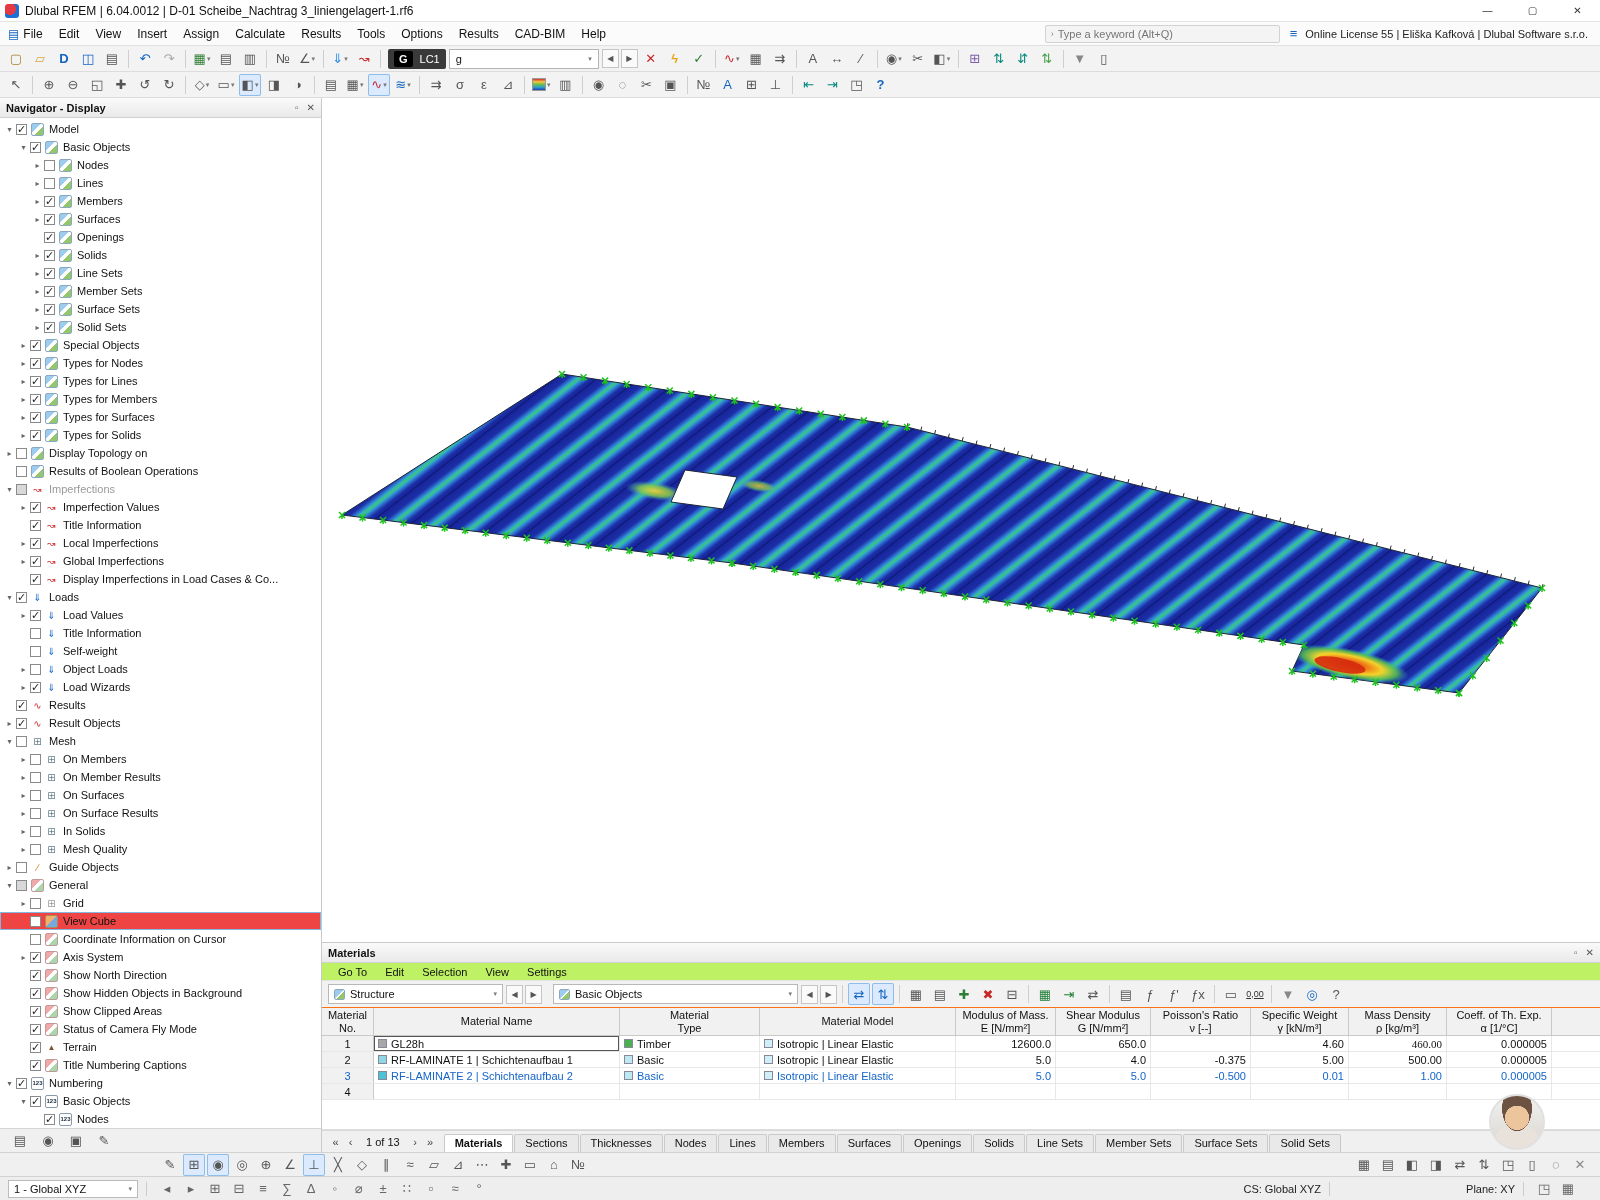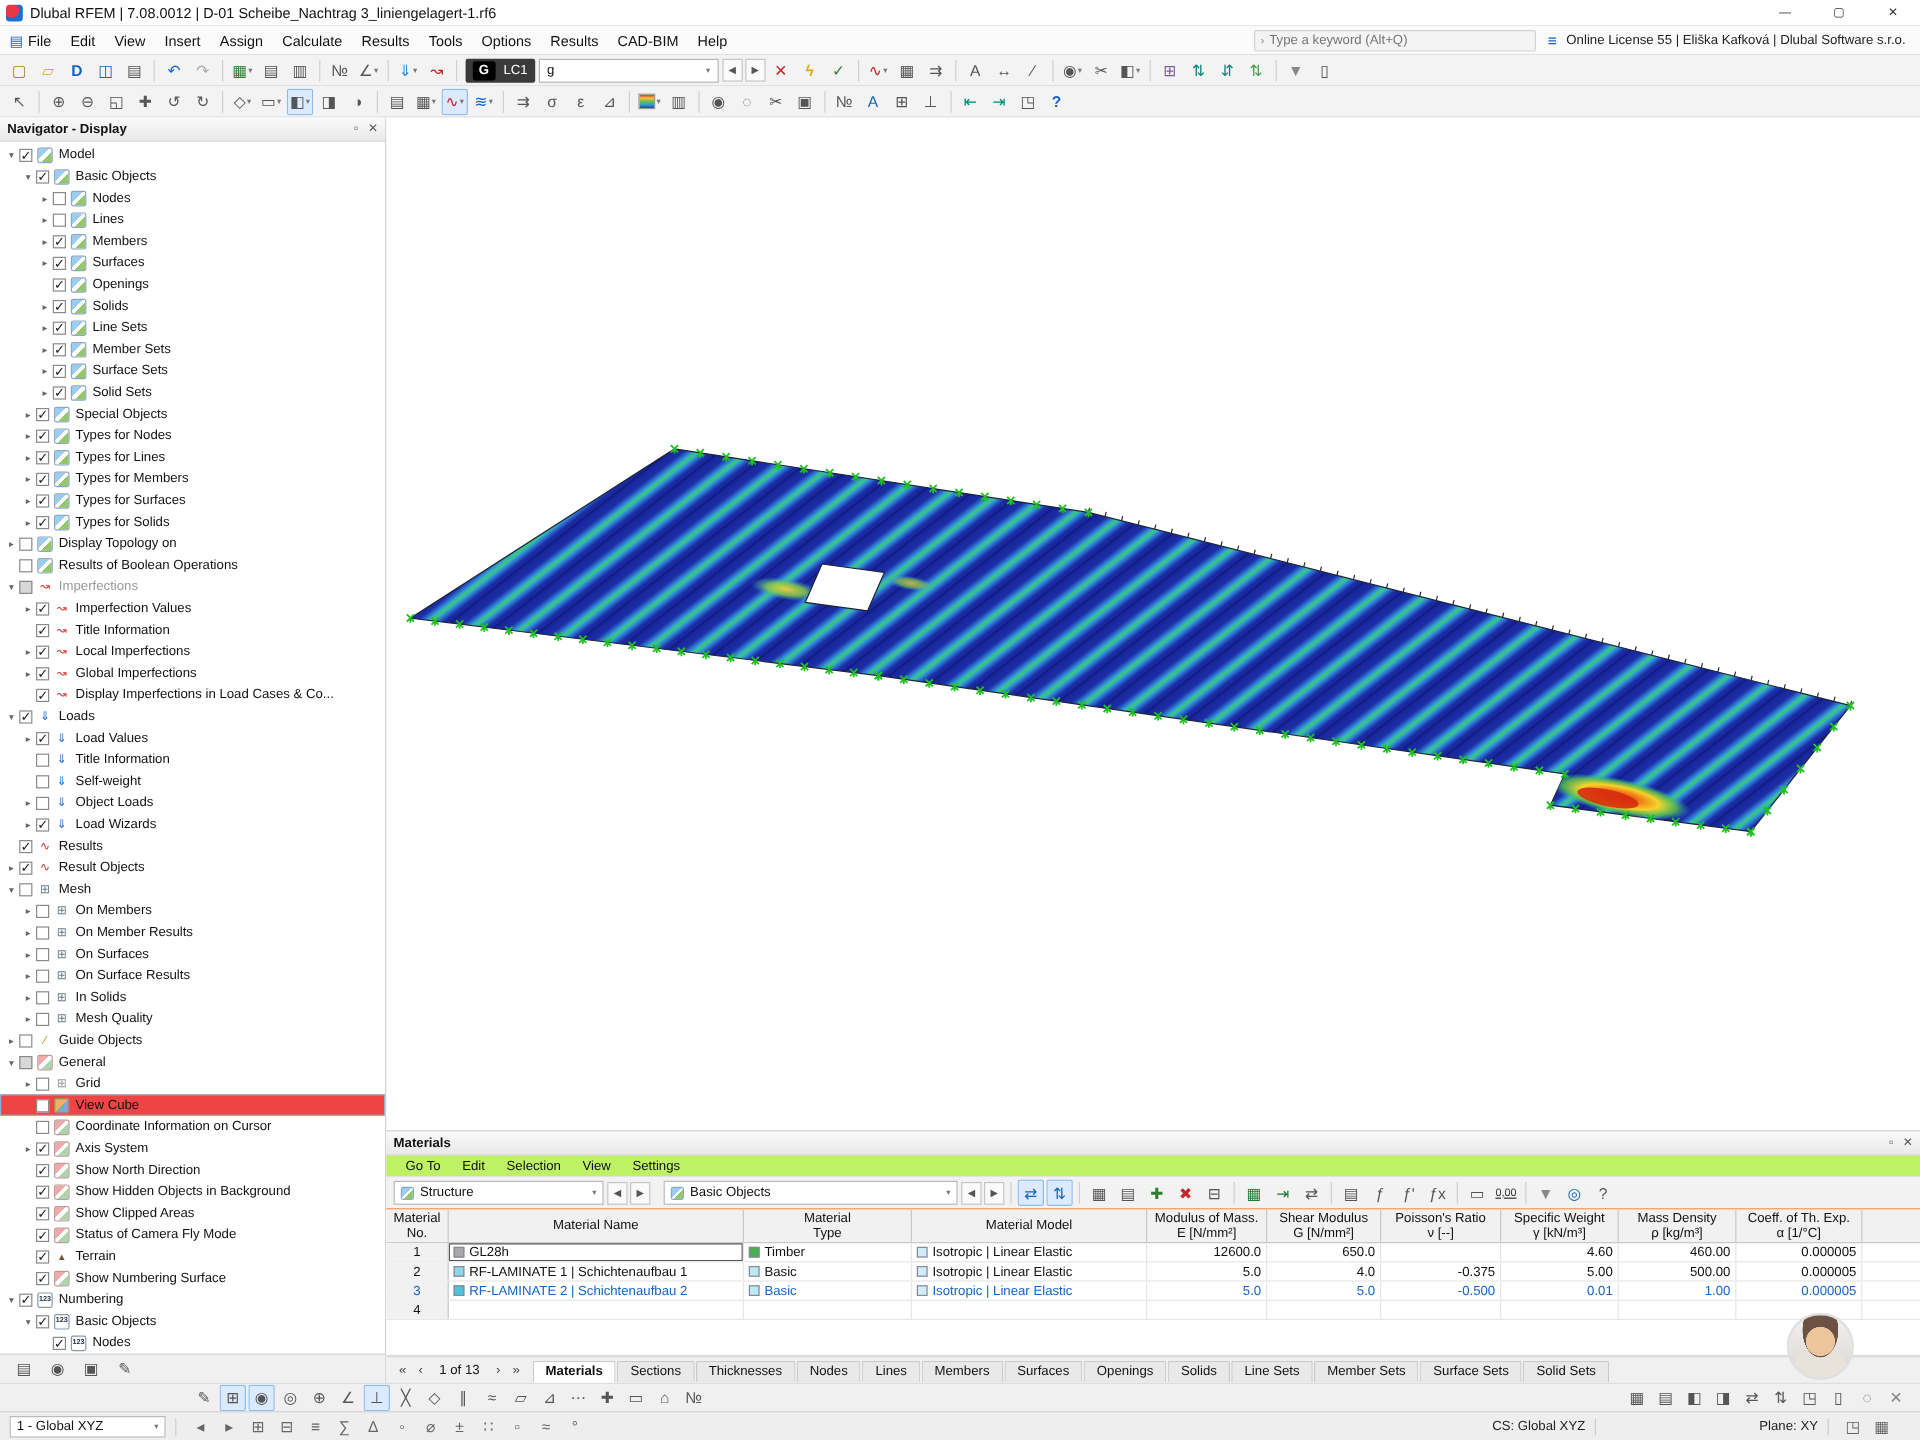--- a/index.html
+++ b/index.html
@@ -108,21 +108,21 @@
   #cs-combo .dd{margin-left:auto}
   .sb-sep{width:1px;height:14px;background:#ccc}
   .sb-label{color:#222;white-space:nowrap}
   .spacer{flex:1}
 </style>
 </head>
 <body>
 
 <div id="titlebar">
   <span id="app-logo"></span>
-  <span id="title-text">Dlubal RFEM | 7.08.0012 | D-01 Scheibe_Nachtrag 3_liniengelagert-1.rf6</span>
+  <span id="title-text">Dlubal RFEM | 6.04.0012 | D-01 Scheibe_Nachtrag 3_liniengelagert-1.rf6</span>
   <div id="win-controls">
     <span class="win-btn">—</span>
     <span class="win-btn">▢</span>
     <span class="win-btn">✕</span>
   </div>
 </div>
 
 <div id="menubar">
   <span id="file-ico">▤</span>
   <span id="menu-items" style="display:flex">
@@ -714,21 +714,21 @@
         <div class="tree-row" style="padding-left: 18px;">
           <span class="arrow"></span>
           <span class="cb on"></span>
           <span class="ti ti-terrain">▲</span>
           <span class="lbl">Terrain</span>
         </div>
         <div class="tree-row" style="padding-left: 18px;">
           <span class="arrow"></span>
           <span class="cb on"></span>
           <span class="ti ti-gen"></span>
-          <span class="lbl">Show Numbering Surface</span>
+          <span class="lbl">Title Numbering Captions</span>
         </div>
         <div class="tree-row" style="padding-left: 4px;">
           <span class="arrow">▾</span>
           <span class="cb on"></span>
           <span class="ti ti-123">123</span>
           <span class="lbl">Numbering</span>
         </div>
         <div class="tree-row" style="padding-left: 18px;">
           <span class="arrow">▾</span>
           <span class="cb on"></span>
@@ -1095,21 +1095,21 @@
               </div>
               <div class="td num" style="width: 95px;">
                 <span class="cv">650.0</span>
               </div>
               <div class="td num" style="width: 100px;">
                 <span class="cv"></span>
               </div>
               <div class="td num" style="width: 98px;">
                 <span class="cv">4.60</span>
               </div>
-              <div class="td num" style="width: 98px;">
+              <div class="td num" style="width: 98px; font-family: Liberation Serif, serif;">
                 <span class="cv">460.00</span>
               </div>
               <div class="td num" style="width: 105px;">
                 <span class="cv">0.000005</span>
               </div>
             </div>
             <div class="tr">
               <div class="td c-no" style="width: 52px;">
                 <span class="cv">2</span>
               </div>

